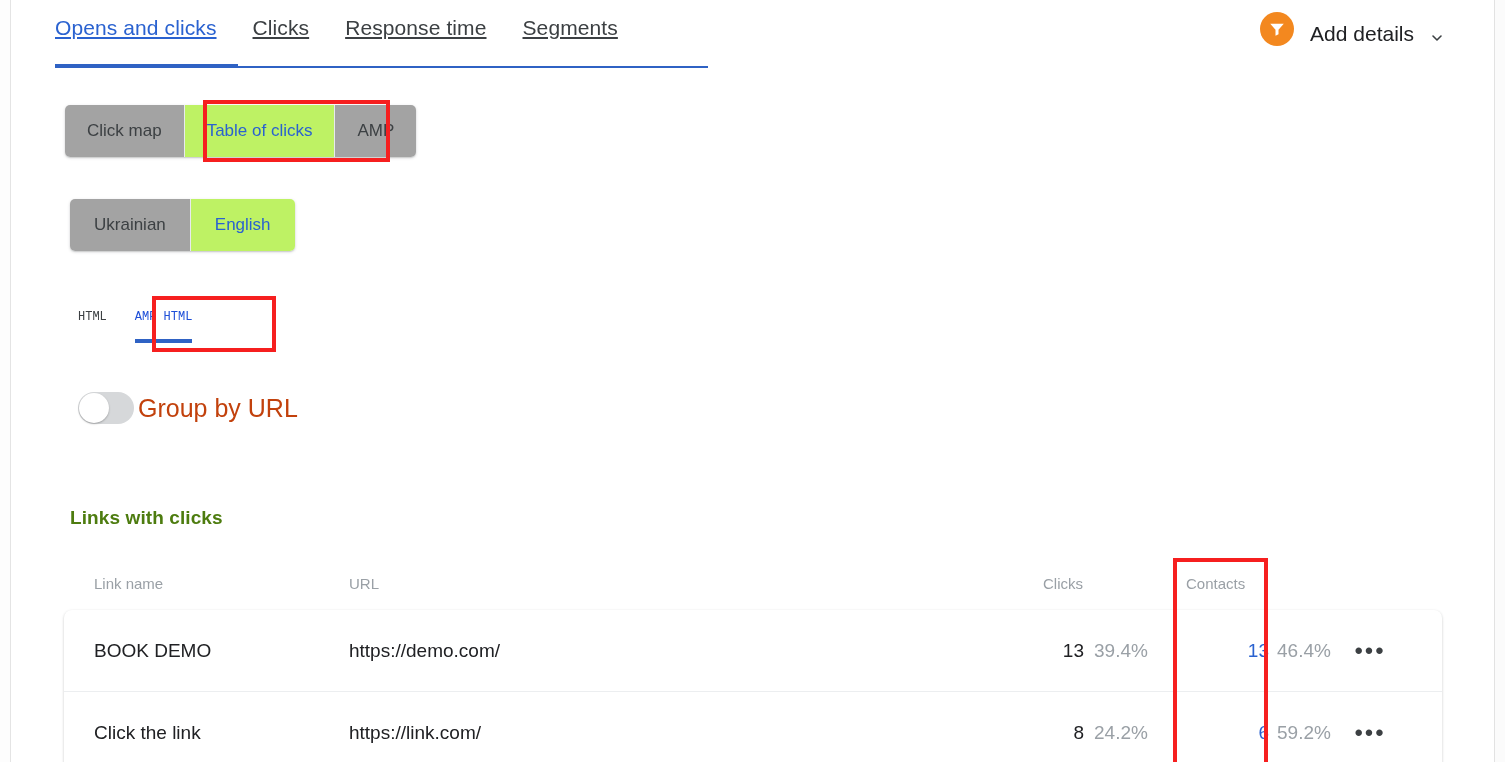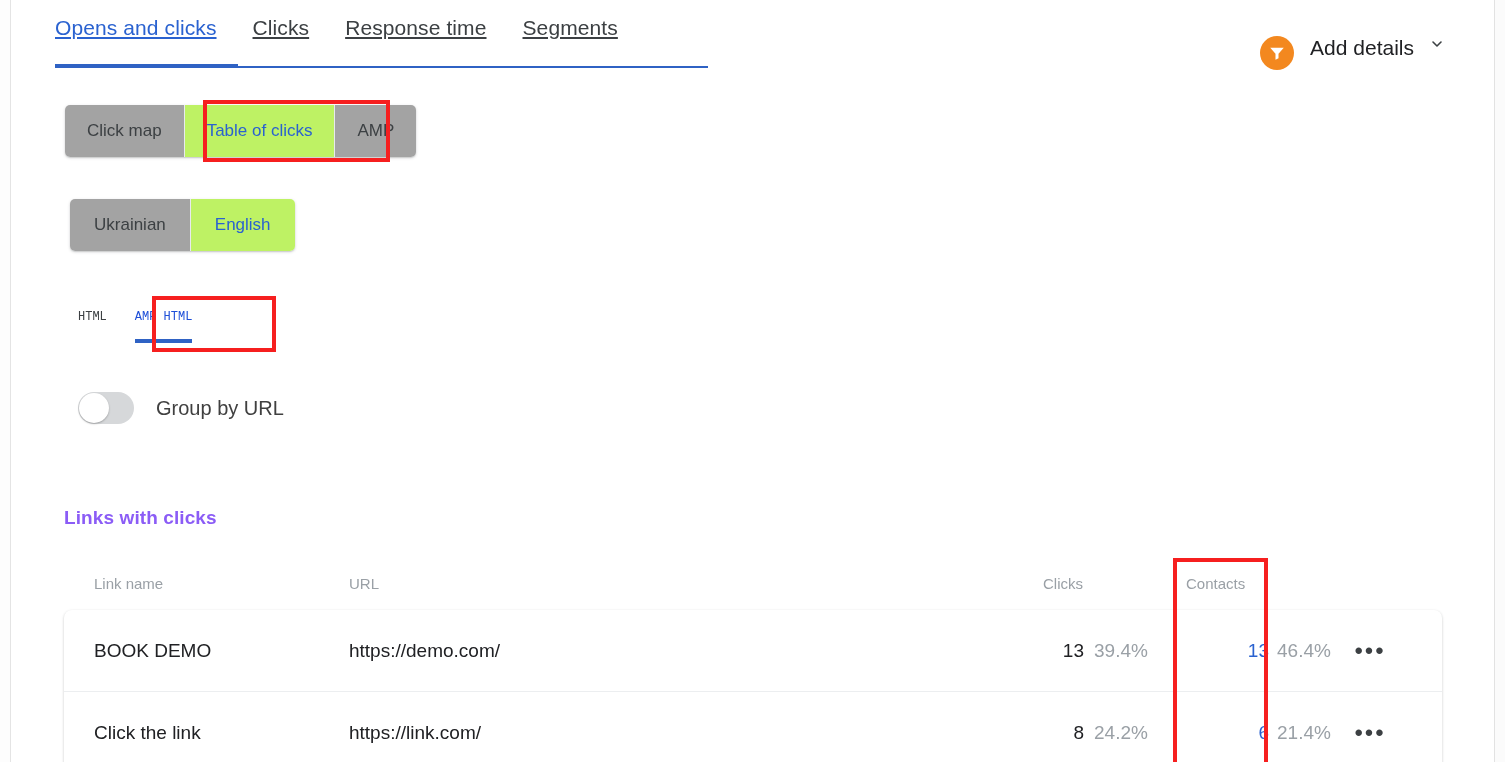--- a/index.html
+++ b/index.html
@@ -68,23 +68,23 @@
   .tab-indicator {
     position: absolute;
     left: 55px; top: 64px;
     width: 183px; height: 4px;
     background: #2f62c4;
   }
 
   
   .add-details {
     position: absolute;
-    right: 60px; top: 36px;
+    right: 60px; top: 12px;
     display: flex;
-    align-items: flex-start;
+    align-items: flex-end;
     cursor: pointer;
   }
   .ad-icon {
     width: 34px; height: 34px;
     border-radius: 50%;
     background: #f3881f;
     display: flex; align-items: center; justify-content: center;
     flex: 0 0 auto;
   }
   .ad-label {
@@ -174,33 +174,33 @@
   }
   .switch .knob {
     position: absolute;
     left: 1px; top: 1px;
     width: 30px; height: 30px;
     border-radius: 50%;
     background: #ffffff;
     box-shadow: 0 1px 2px rgba(0,0,0,0.26);
   }
   .toggle-label {
-    font-size: 20px;
-    color: #404040;
-    margin-left: 22px;
+    font-size: 25px;
+    color: #c2410c;
+    margin-left: 4px;
     white-space: nowrap;
   }
 
   
   .section-title {
     position: absolute;
-    left: 64px; top: 507px;
+    left: 70px; top: 507px;
     font-size: 19px;
     font-weight: bold;
-    color: #8b5cf6;
+    color: #4d7c0f;
     letter-spacing: 0.1px;
   }
 
   
   .table-head {
     position: absolute;
     left: 64px; top: 575px;
     width: 1378px; height: 26px;
   }
   .th {
@@ -360,21 +360,21 @@
       <span class="cell c-contacts-pct">46.4%</span>
       <span class="cell c-menu">•••</span>
     </div>
 
     <div class="trow">
       <span class="cell c-name">Click the link</span>
       <span class="cell c-url">https://link.com/</span>
       <span class="cell c-clicks">8</span>
       <span class="cell c-clicks-pct">24.2%</span>
       <span class="cell c-contacts">6</span>
-      <span class="cell c-contacts-pct">21.4%</span>
+      <span class="cell c-contacts-pct">59.2%</span>
       <span class="cell c-menu">•••</span>
     </div>
 
   </div>
 
   <div class="anno" id="anno-table-of-clicks"></div>
   <div class="anno" id="anno-amp-html"></div>
   <div class="anno" id="anno-contacts"></div>
 
 </div>

